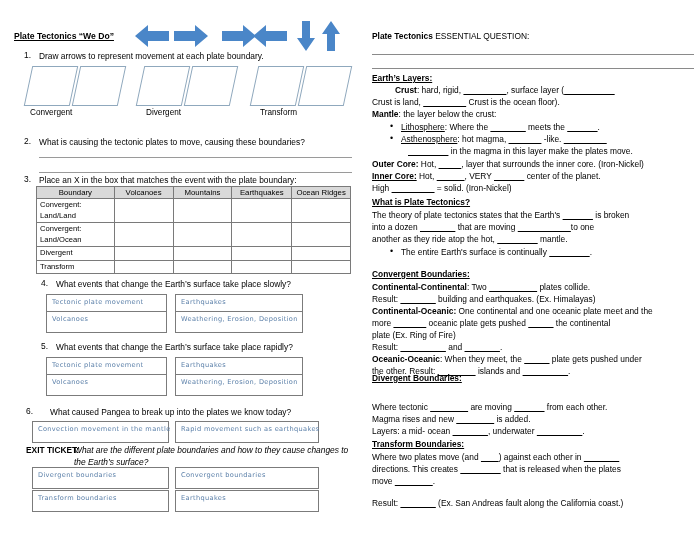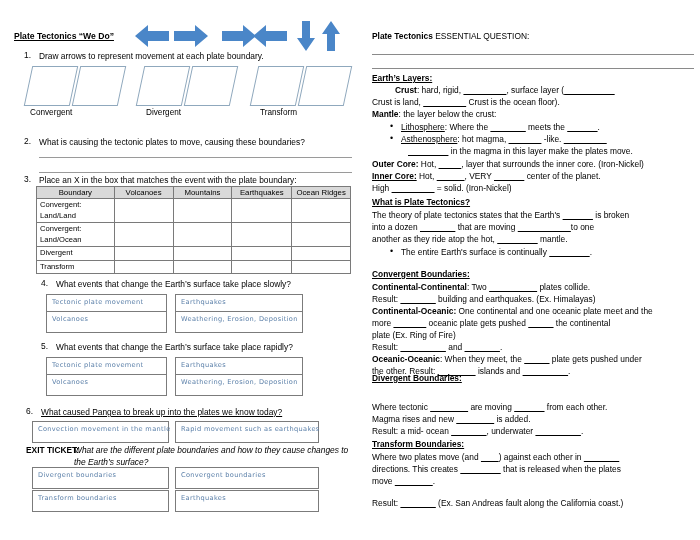--- a/index.html
+++ b/index.html
@@ -229,21 +229,21 @@
     <div class="optbox" style="left:167px; top:311px; width:128px;">Weathering, Erosion, Deposition</div>
 
     <span class="qnum" style="left:33px; top:341px;">5.</span>
     <span class="q" style="left:48px; top:341px;">What events that change the Earth’s surface take place rapidly?</span>
     <div class="optbox" style="left:38px;  top:357px; width:121px;">Tectonic plate movement</div>
     <div class="optbox" style="left:167px; top:357px; width:128px;">Earthquakes</div>
     <div class="optbox" style="left:38px;  top:374px; width:121px;">Volcanoes</div>
     <div class="optbox" style="left:167px; top:374px; width:128px;">Weathering, Erosion, Deposition</div>
 
     <span class="qnum" style="left:18px; top:406px;">6.</span>
-    <span class="q" style="left:33px; top:406px;text-decoration:underline;">What caused Pangea to break up into the plates we know today?</span>
+    <span class="q" style="left:42px; top:406px;">What caused Pangea to break up into the plates we know today?</span>
     <div class="optbox" style="left:24px;  top:421px; width:137px;">Convection movement in the mantle</div>
     <div class="optbox" style="left:167px; top:421px; width:144px;">Rapid movement such as earthquakes</div>
 
     <span class="q b" style="left:18px; top:444px;">EXIT TICKET:</span>
     <span class="q i" style="left:66px; top:444px; width:278px; display:block;">What are the different plate boundaries and how to they cause changes to the Earth’s surface?</span>
     <div class="optbox" style="left:24px;  top:467px; width:137px;">Divergent boundaries</div>
     <div class="optbox" style="left:167px; top:467px; width:144px;">Convergent boundaries</div>
     <div class="optbox" style="left:24px;  top:490px; width:137px;">Transform boundaries</div>
     <div class="optbox" style="left:167px; top:490px; width:144px;">Earthquakes</div>
   </div>
@@ -328,21 +328,21 @@
     </div>
 
     <div class="r b u" style="left:4px; top:372px;">Divergent Boundaries:</div>
     <div class="r" style="left:4px; top:401px;">
       <span>Where tectonic </span><span class="blank">&nbsp;&nbsp;&nbsp;&nbsp;&nbsp;&nbsp;&nbsp;&nbsp;&nbsp;&nbsp;&nbsp;&nbsp;&nbsp;&nbsp;&nbsp;</span><span> are moving </span><span class="blank">&nbsp;&nbsp;&nbsp;&nbsp;&nbsp;&nbsp;&nbsp;&nbsp;&nbsp;&nbsp;&nbsp;&nbsp;</span><span> from each other.</span>
     </div>
     <div class="r" style="left:4px; top:413px;">
       <span>Magma rises and new </span><span class="blank">&nbsp;&nbsp;&nbsp;&nbsp;&nbsp;&nbsp;&nbsp;&nbsp;&nbsp;&nbsp;&nbsp;&nbsp;&nbsp;&nbsp;&nbsp;</span><span> is added.</span>
     </div>
     <div class="r" style="left:4px; top:425px;">
-      <span>Result: a mid- ocean </span><span class="blank">&nbsp;&nbsp;&nbsp;&nbsp;&nbsp;&nbsp;&nbsp;&nbsp;&nbsp;&nbsp;&nbsp;&nbsp;&nbsp;&nbsp;</span><span>, underwater </span><span class="blank">&nbsp;&nbsp;&nbsp;&nbsp;&nbsp;&nbsp;&nbsp;&nbsp;&nbsp;&nbsp;&nbsp;&nbsp;&nbsp;&nbsp;&nbsp;&nbsp;&nbsp;&nbsp;</span><span>.</span>
+      <span>Layers: a mid- ocean </span><span class="blank">&nbsp;&nbsp;&nbsp;&nbsp;&nbsp;&nbsp;&nbsp;&nbsp;&nbsp;&nbsp;&nbsp;&nbsp;&nbsp;&nbsp;</span><span>, underwater </span><span class="blank">&nbsp;&nbsp;&nbsp;&nbsp;&nbsp;&nbsp;&nbsp;&nbsp;&nbsp;&nbsp;&nbsp;&nbsp;&nbsp;&nbsp;&nbsp;&nbsp;&nbsp;&nbsp;</span><span>.</span>
     </div>
 
     <div class="r b u" style="left:4px; top:438px;">Transform Boundaries:</div>
     <div class="r" style="left:4px; top:451px;">
       <span>Where two plates move (and </span><span class="blank">&nbsp;&nbsp;&nbsp;&nbsp;&nbsp;&nbsp;&nbsp;</span><span>) against each other in </span><span class="blank">&nbsp;&nbsp;&nbsp;&nbsp;&nbsp;&nbsp;&nbsp;&nbsp;&nbsp;&nbsp;&nbsp;&nbsp;&nbsp;&nbsp;</span>
     </div>
     <div class="r" style="left:4px; top:463px;">
       <span>directions. This creates </span><span class="blank">&nbsp;&nbsp;&nbsp;&nbsp;&nbsp;&nbsp;&nbsp;&nbsp;&nbsp;&nbsp;&nbsp;&nbsp;&nbsp;&nbsp;&nbsp;&nbsp;</span><span> that is released when the plates</span>
     </div>
     <div class="r" style="left:4px; top:475px;">

